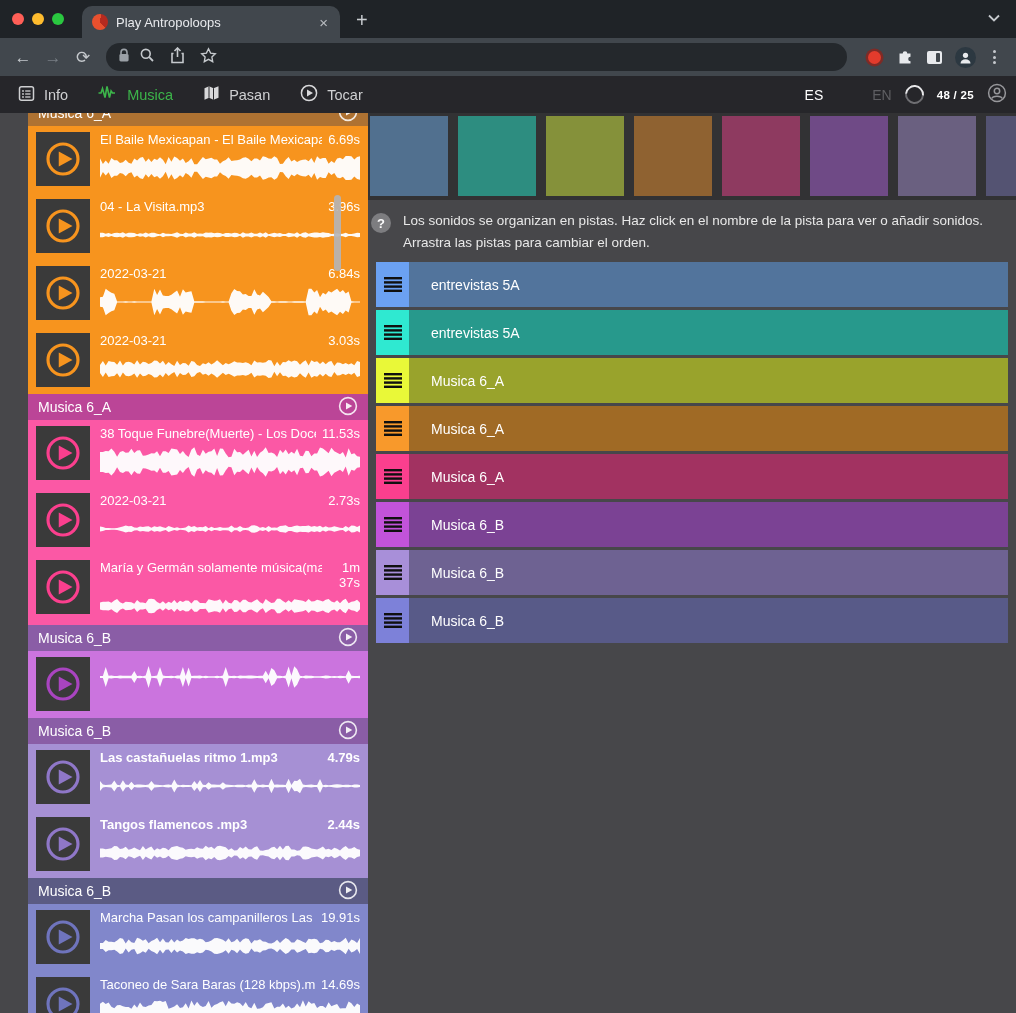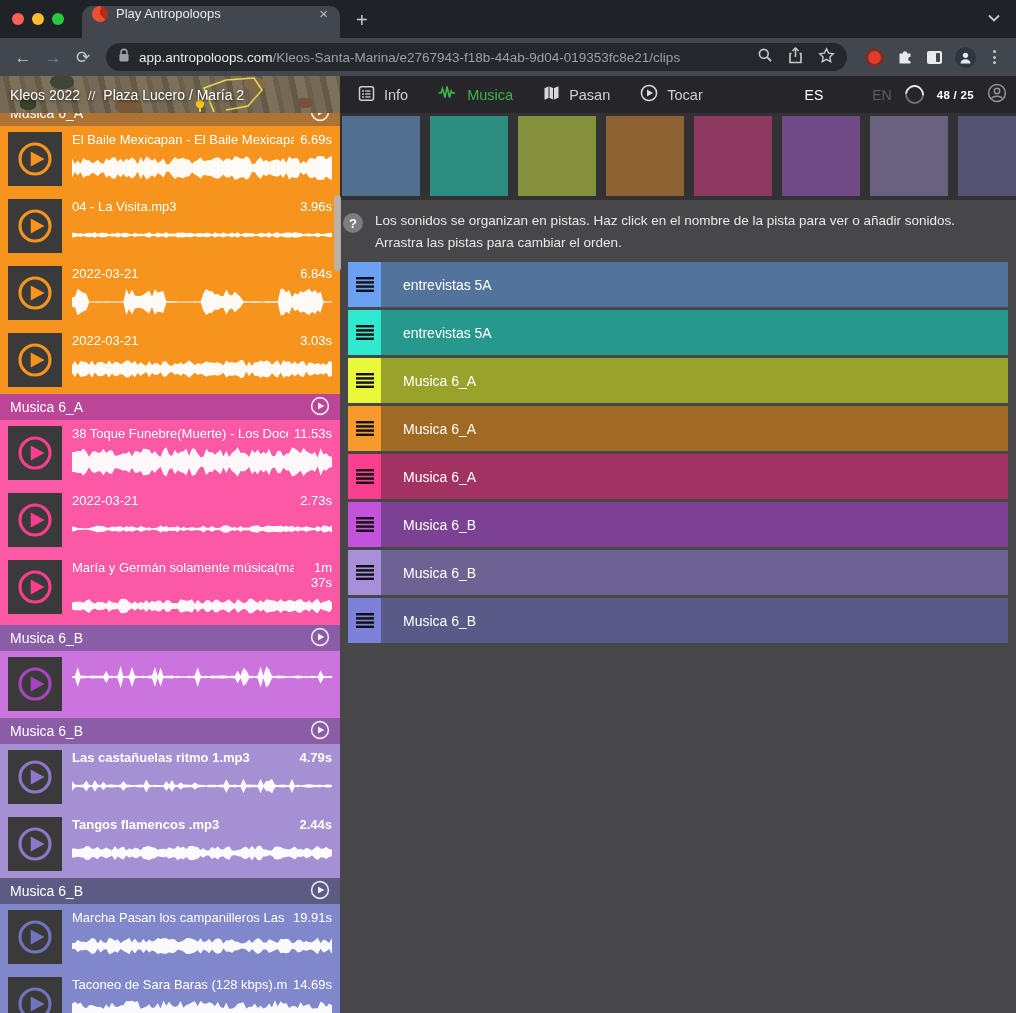--- a/index.html
+++ b/index.html
@@ -6,21 +6,21 @@
   body{width:1016px;height:1013px;overflow:hidden;background:#47474a;
        font-family:"Liberation Sans","DejaVu Sans",sans-serif;
        -webkit-font-smoothing:antialiased;}
   .nosel{user-select:none;}
 
   
   .tabstrip{height:38px;background:#1f2327;display:flex;align-items:flex-end;}
   .traffic{display:flex;gap:8px;padding:0 14px 13px 12px;align-items:center;}
   .tl{width:12px;height:12px;border-radius:50%;}
   .tab{margin-left:4px;height:32px;width:238px;background:#41474d;border-radius:10px 10px 0 0;
-       display:flex;align-items:flex-start;padding:0 10px;gap:8px;}
+       display:flex;align-items:center;padding:0 10px;gap:8px;}
   .favicon{width:16px;height:16px;border-radius:50%;flex:none;
            background:conic-gradient(from 140deg,#e8502e 0 63%,#b52a1f 63% 100%);}
   .tab-title{flex:1;color:#e8eaed;font-size:13px;white-space:nowrap;overflow:hidden;}
   .tab-close{color:#b8bcc0;font-size:15px;line-height:1;padding:0 2px;}
   .newtab{color:#c9cdd1;font-size:20px;line-height:1;margin:0 0 8px 16px;}
   .strip-chevron{margin-left:auto;margin-right:16px;margin-bottom:12px;}
 
   .toolbar{height:38px;background:#41474d;display:flex;align-items:center;padding:0 10px;gap:4px;}
   .navbtn{color:#c5c9cd;font-size:17px;width:26px;text-align:center;line-height:1;}
   .navbtn.dim{color:#787f85;}
@@ -57,21 +57,21 @@
   .navitem{display:flex;align-items:center;gap:9px;color:#cfd0d2;font-size:14.5px;}
   .navitem.active{color:#3cb54a;}
   .hdr-right{margin-left:auto;display:flex;align-items:center;gap:13px;padding-right:9px;}
   .lang{font-size:14px;color:#ffffff;padding-left:36px;}
   .lang.off{color:#5f5f63;}
   .spinner{width:15px;height:15px;border-radius:50%;border:2.5px solid #6e6e72;
            border-top-color:#e8e8ea;border-right-color:#e8e8ea;transform:rotate(-40deg);}
   .counter{color:#fff;font-size:11.5px;font-weight:bold;letter-spacing:.3px;}
 
   
-  .content{display:flex;height:900px;position:relative;}
+  .content{display:flex;height:900px;position:relative;padding-left:28px;}
 
   .sidebar{width:340px;flex:none;overflow:hidden;display:flex;flex-direction:column;background:#333;}
   .section{display:flex;flex-direction:column;flex:none;}
   .section:last-child{flex:1;}
   .sec-header{height:26px;flex:none;display:flex;align-items:center;padding:0 10px;color:#fff;font-size:14px;}
   .sec-header.clipped{margin-top:-13px;}
   .sec-label{flex:1;white-space:nowrap;overflow:hidden;}
   .sec-clips{flex:1;}
   .clip{min-height:65px;box-sizing:border-box;display:flex;gap:10px;padding:6px 8px 7px 8px;}
   .playbtn{width:54px;height:54px;flex:none;background:#3a3a3a;display:flex;align-items:center;justify-content:center;}
@@ -123,21 +123,20 @@
   <span class="navbtn">←</span>
   <span class="navbtn dim">→</span>
   <span class="navbtn">⟳</span>
   <div class="urlbar">
     <span>
       <svg width="12" height="15" viewBox="0 0 12 15">
           <path d="M3 6 V4.4 a3 3 0 0 1 6 0 V6" fill="none" stroke="#9aa0a6" stroke-width="1.6"></path>
           <rect x="1.4" y="6" width="9.2" height="7.4" rx="1.4" fill="#9aa0a6"></rect>
         </svg>
     </span>
-    <span class="url-text"><span class="host">app.antropoloops.com</span><span class="path">/Kleos-Santa-Marina/e2767943-f18b-44ab-9d04-019353fc8e21/clips</span></span>
     <span class="pill-icons">
       <span>
         <svg width="16" height="16" viewBox="0 0 16 16">
             <circle cx="6.8" cy="6.8" r="4.4" fill="none" stroke="#c5c9cd" stroke-width="1.6"></circle>
             <line x1="10.2" y1="10.2" x2="14" y2="14" stroke="#c5c9cd" stroke-width="1.8"></line>
           </svg>
       </span>
       <span>
         <svg width="15" height="17" viewBox="0 0 15 17">
             <path d="M3.5 6.5 H2 V15.5 H13 V6.5 H11.5" fill="none" stroke="#c5c9cd" stroke-width="1.6"></path>
@@ -168,35 +167,20 @@
     </span>
     <span class="dots">
         <i></i>
         <i></i>
         <i></i>
       </span>
   </div>
 </div>
 
 <div class="appheader">
-  <div class="photo">
-    <div class="overlaytint"></div>
-    <span class="geo">
-      <svg width="110" height="37" viewBox="0 0 110 37">
-        <polyline points="18,36 8,12 30,4 58,2 66,14 52,30 30,34" fill="none" stroke="#f2e24a" stroke-width="1.6" opacity="0.9"></polyline>
-        <circle cx="4" cy="28" r="4.2" fill="#f5c518"></circle>
-          <rect x="3" y="31" width="2" height="5" fill="#f5c518"></rect>
-      </svg>
-    </span>
-    <div class="crumb">
-      <span>Kleos 2022</span>
-      <span class="sep">//</span>
-      <span>Plaza Lucero / María 2</span>
-    </div>
-  </div>
 
   <div class="mainnav">
     <span class="navitem">
       <span>
         <svg width="17" height="17" viewBox="0 0 17 17">
             <rect x="1.5" y="1.8" width="14" height="13.4" rx="2" fill="none" stroke="#cfd0d2" stroke-width="1.5"></rect>
             <circle cx="5" cy="6" r="0.9" fill="#cfd0d2"></circle>
             <line x1="7.2" y1="6" x2="12.5" y2="6" stroke="#cfd0d2" stroke-width="1.3"></line>
             <circle cx="5" cy="9" r="0.9" fill="#cfd0d2"></circle>
             <line x1="7.2" y1="9" x2="12.5" y2="9" stroke="#cfd0d2" stroke-width="1.3"></line>

